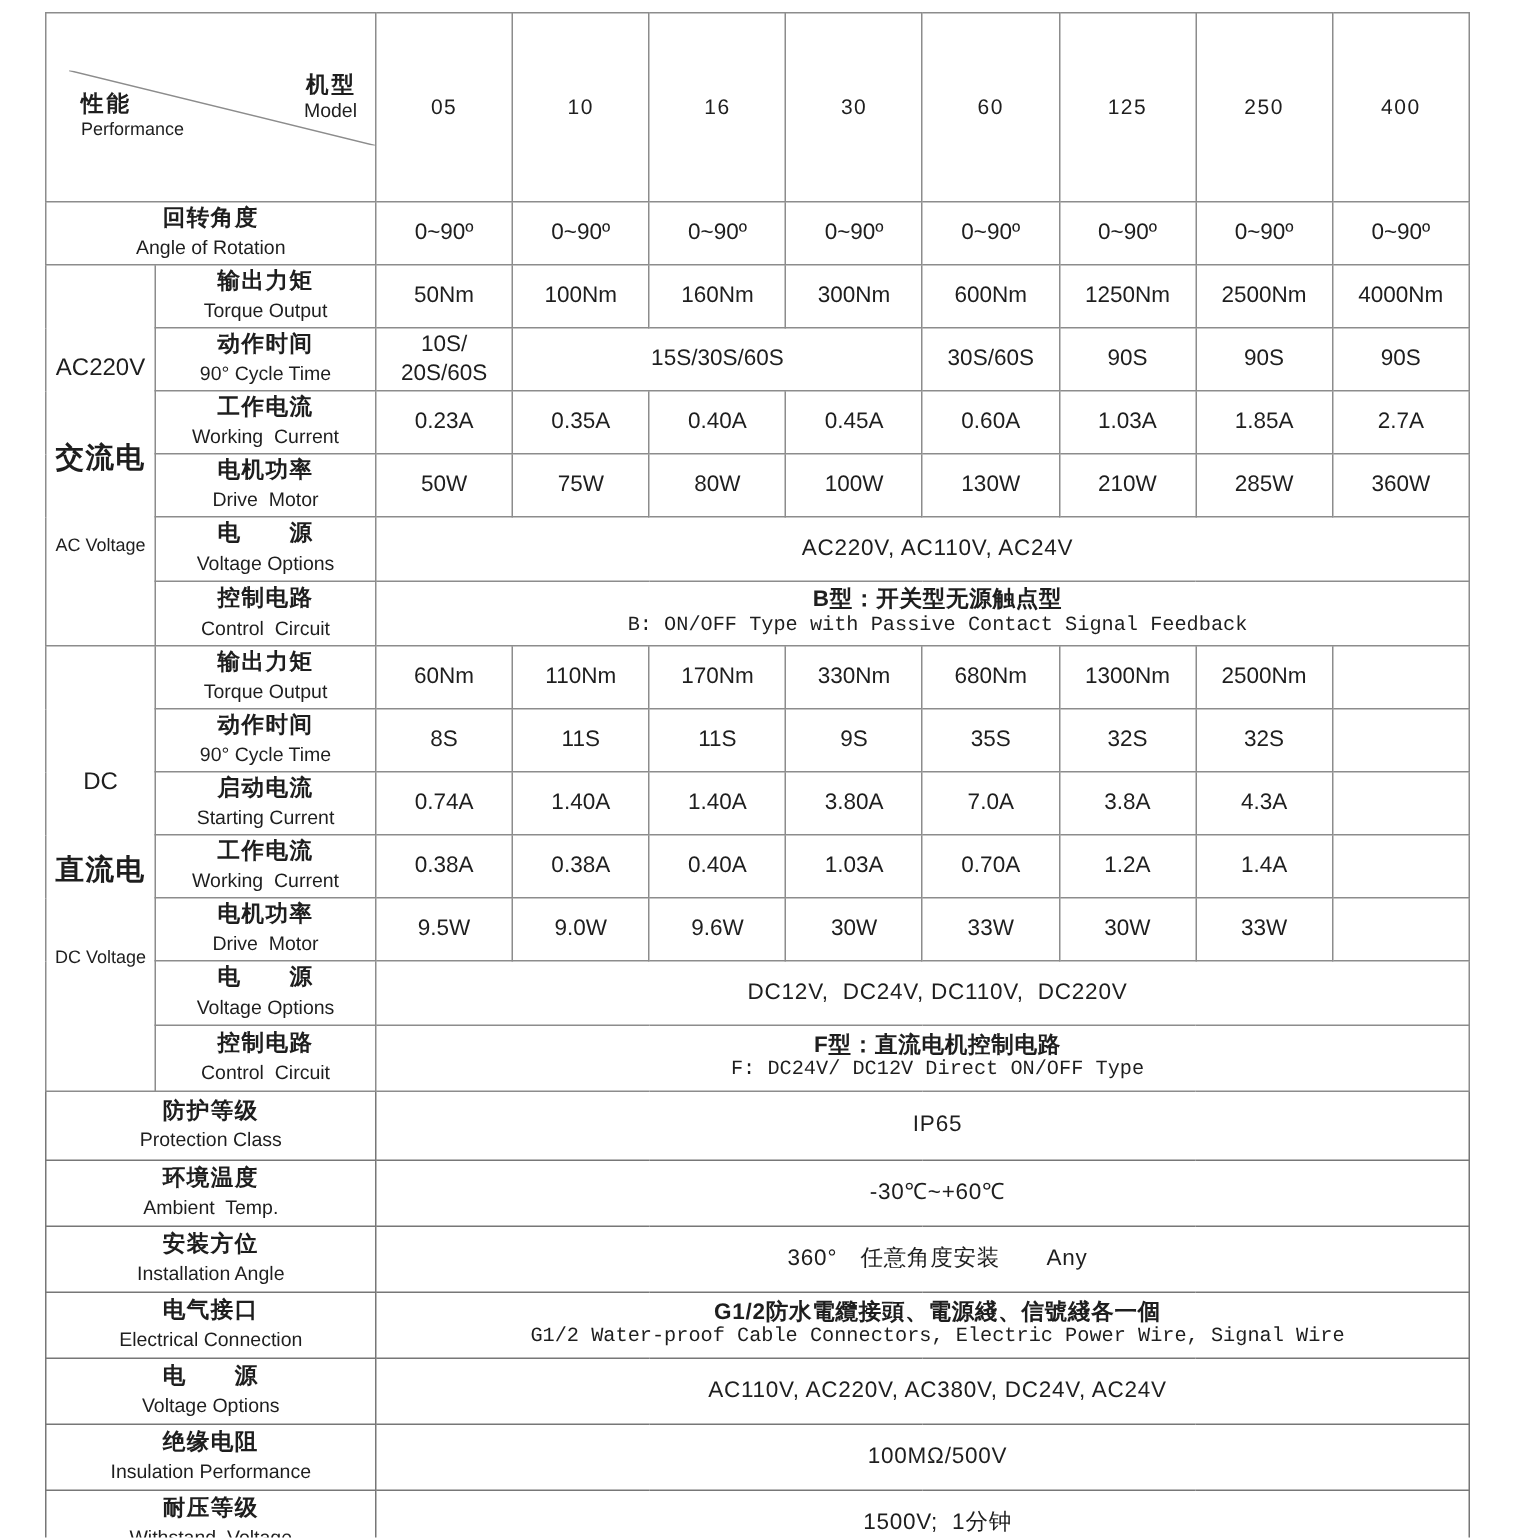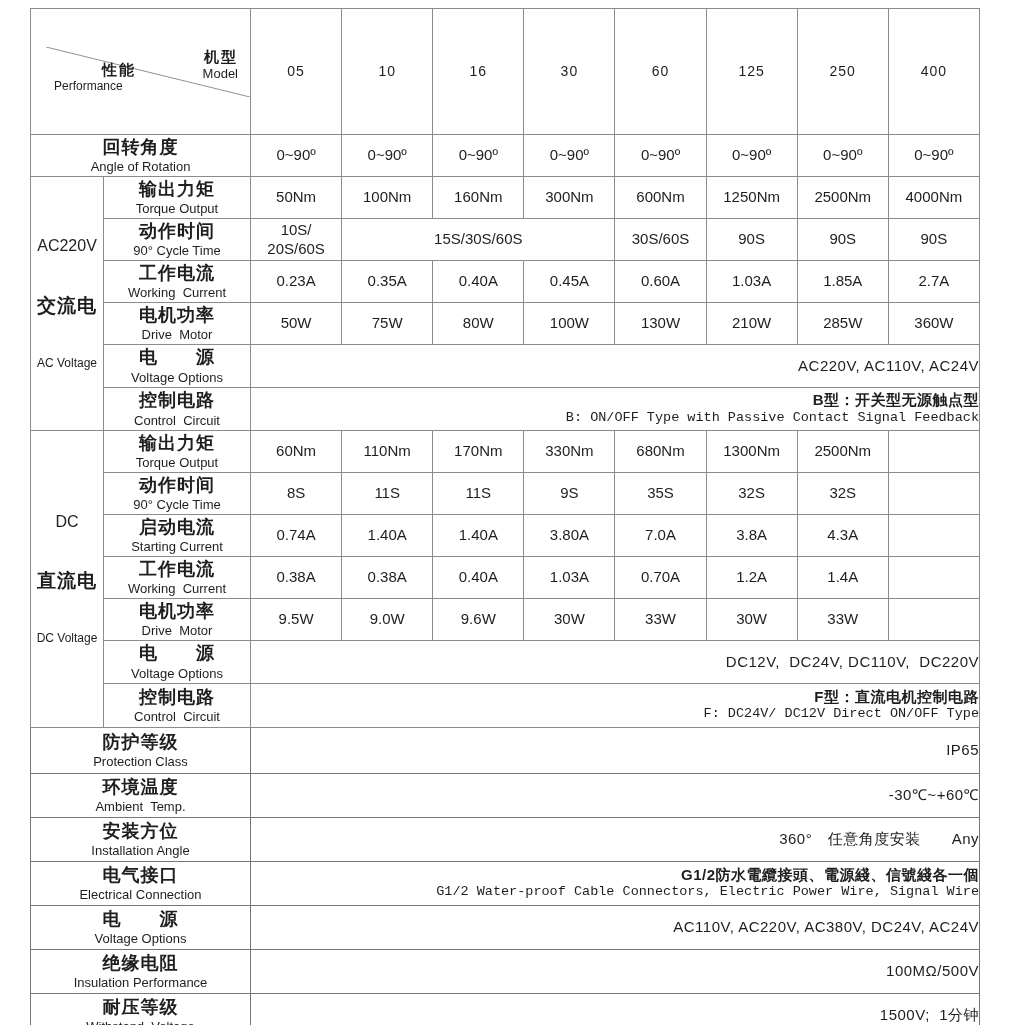--- a/index.html
+++ b/index.html
@@ -4,36 +4,36 @@
 <style>
   html,body{margin:0;padding:0;background:#ffffff;}
   body{width:1010px;height:1025px;position:relative;font-family:"Liberation Sans",sans-serif;color:#1e1e1e;}
   table.spec{position:absolute;left:30px;top:8px;width:950px;border-collapse:collapse;table-layout:fixed;background:#fff;}
   td{border:1px solid #8c8c8c;padding:0;vertical-align:middle;text-align:center;font-size:15px;overflow:hidden;white-space:pre-wrap;line-height:1.25;}
   
   col.ca{width:73px;} col.cb{width:147px;}
   
   td.mcell{font-size:14px;letter-spacing:1px;}
   
-  .zh{display:block;font-size:18px;font-weight:700;letter-spacing:1px;}
+  .zh{display:block;font-size:15px;font-weight:700;letter-spacing:1px;font-family:Liberation Mono, monospace;}
   .en{display:block;font-size:13px;font-weight:400;margin-top:1px;letter-spacing:0;}
   
   td.sec .l1{display:block;font-size:16px;font-weight:400;}
   td.sec .l2{display:block;font-size:19px;font-weight:700;letter-spacing:1px;}
   td.sec .l3{display:block;font-size:12px;margin-top:1px;}
   
-  td.vleft{text-align:right;padding-left:20px;}
+  td.vleft{text-align:center;padding-left:20px;}
   td.vleft .c1{display:block;font-size:15px;font-weight:700;letter-spacing:.5px;}
   td.vleft .c2{display:block;font-size:13.5px;font-weight:400;font-family:Liberation Mono, monospace;}
   td.vleft .single{display:block;font-size:15px;letter-spacing:.5px;}
   
   td.diag{position:relative;padding-left:15px;}
   td.diag .wrap{position:relative;width:100%;height:50px;}
   td.diag svg{position:absolute;left:0;top:0;width:100%;height:100%;}
-  td.diag .tl1{position:absolute;left:8px;top:14px;font-size:15px;font-weight:700;letter-spacing:2px;margin-left:48px;}
+  td.diag .tl1{position:absolute;left:8px;top:14px;font-size:15px;font-weight:700;letter-spacing:2px;}
   td.diag .tl2{position:absolute;left:8px;top:32px;font-size:12px;}
   td.diag .tr1{position:absolute;right:12px;top:1px;font-size:15px;font-weight:700;letter-spacing:2px;}
   td.diag .tr2{position:absolute;right:12px;top:19px;font-size:13px;margin-left:20px;}
   
   tr.sect td{border-top:1.5px solid #3a3a3a;}
   tr.g td{border-color:#777;}
 </style>
 </head>
 <body>
 

